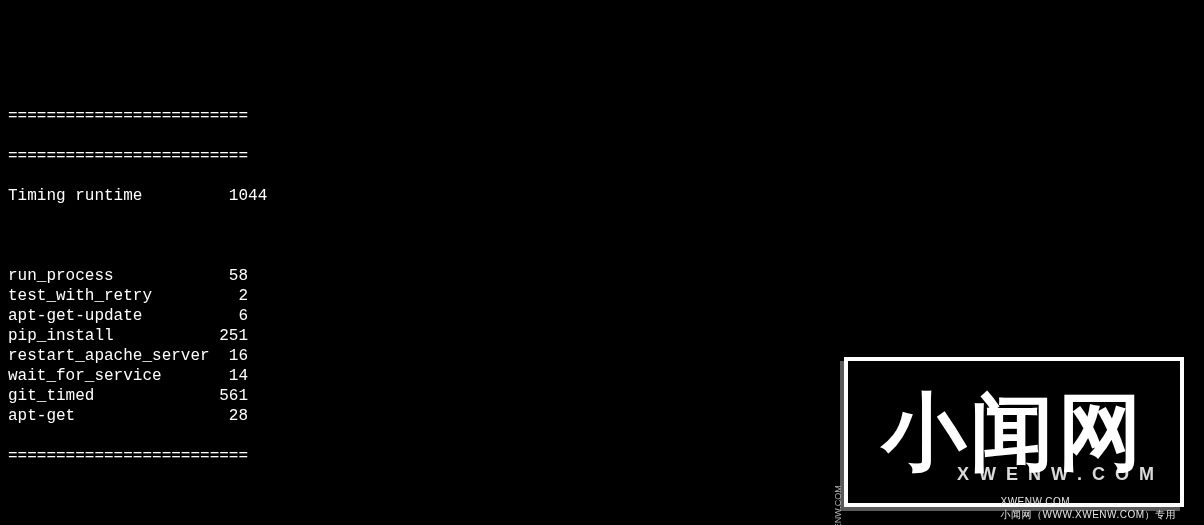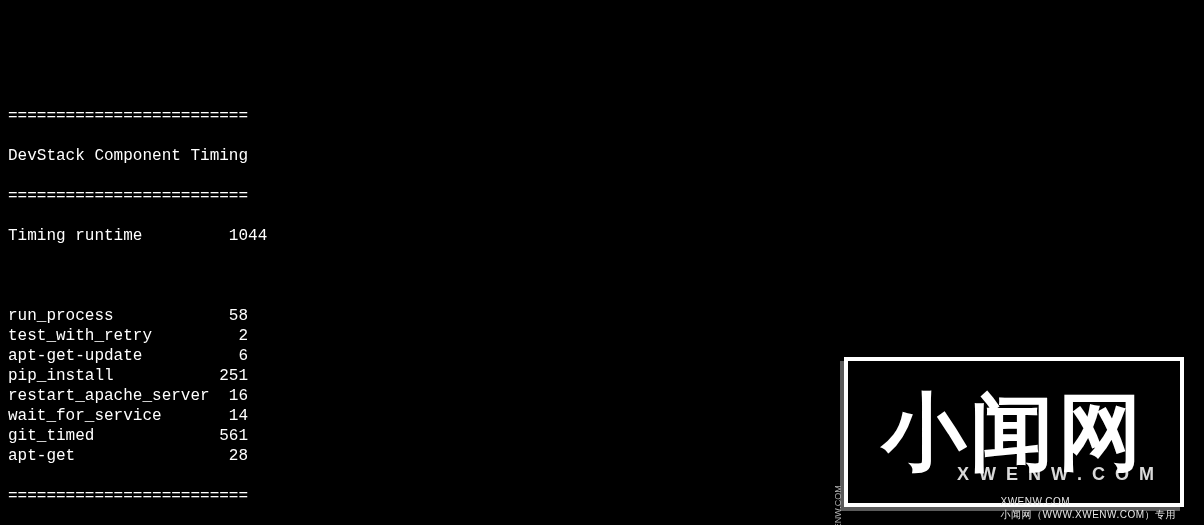--- a/index.html
+++ b/index.html
@@ -66,21 +66,20 @@
       transform-origin: right bottom;
     }
   </style>
 </head>
 <body>
 
 
 
 <div>
 <span class="line">=========================</span>
-<span class="line">DevStack Component Timing</span>
 <span class="line">=========================</span>
 <span class="line"><span>Timing runtime</span>         <span>1044</span></span>
 <span class="line"> </span>
 <span class="line"><span>run_process           </span><span> 58</span></span><span class="line"><span>test_with_retry       </span><span>  2</span></span><span class="line"><span>apt-get-update        </span><span>  6</span></span><span class="line"><span>pip_install           </span><span>251</span></span><span class="line"><span>restart_apache_server </span><span> 16</span></span><span class="line"><span>wait_for_service      </span><span> 14</span></span><span class="line"><span>git_timed             </span><span>561</span></span><span class="line"><span>apt-get               </span><span> 28</span></span>
 <span class="line">=========================</span>
 
 
 
 
 

